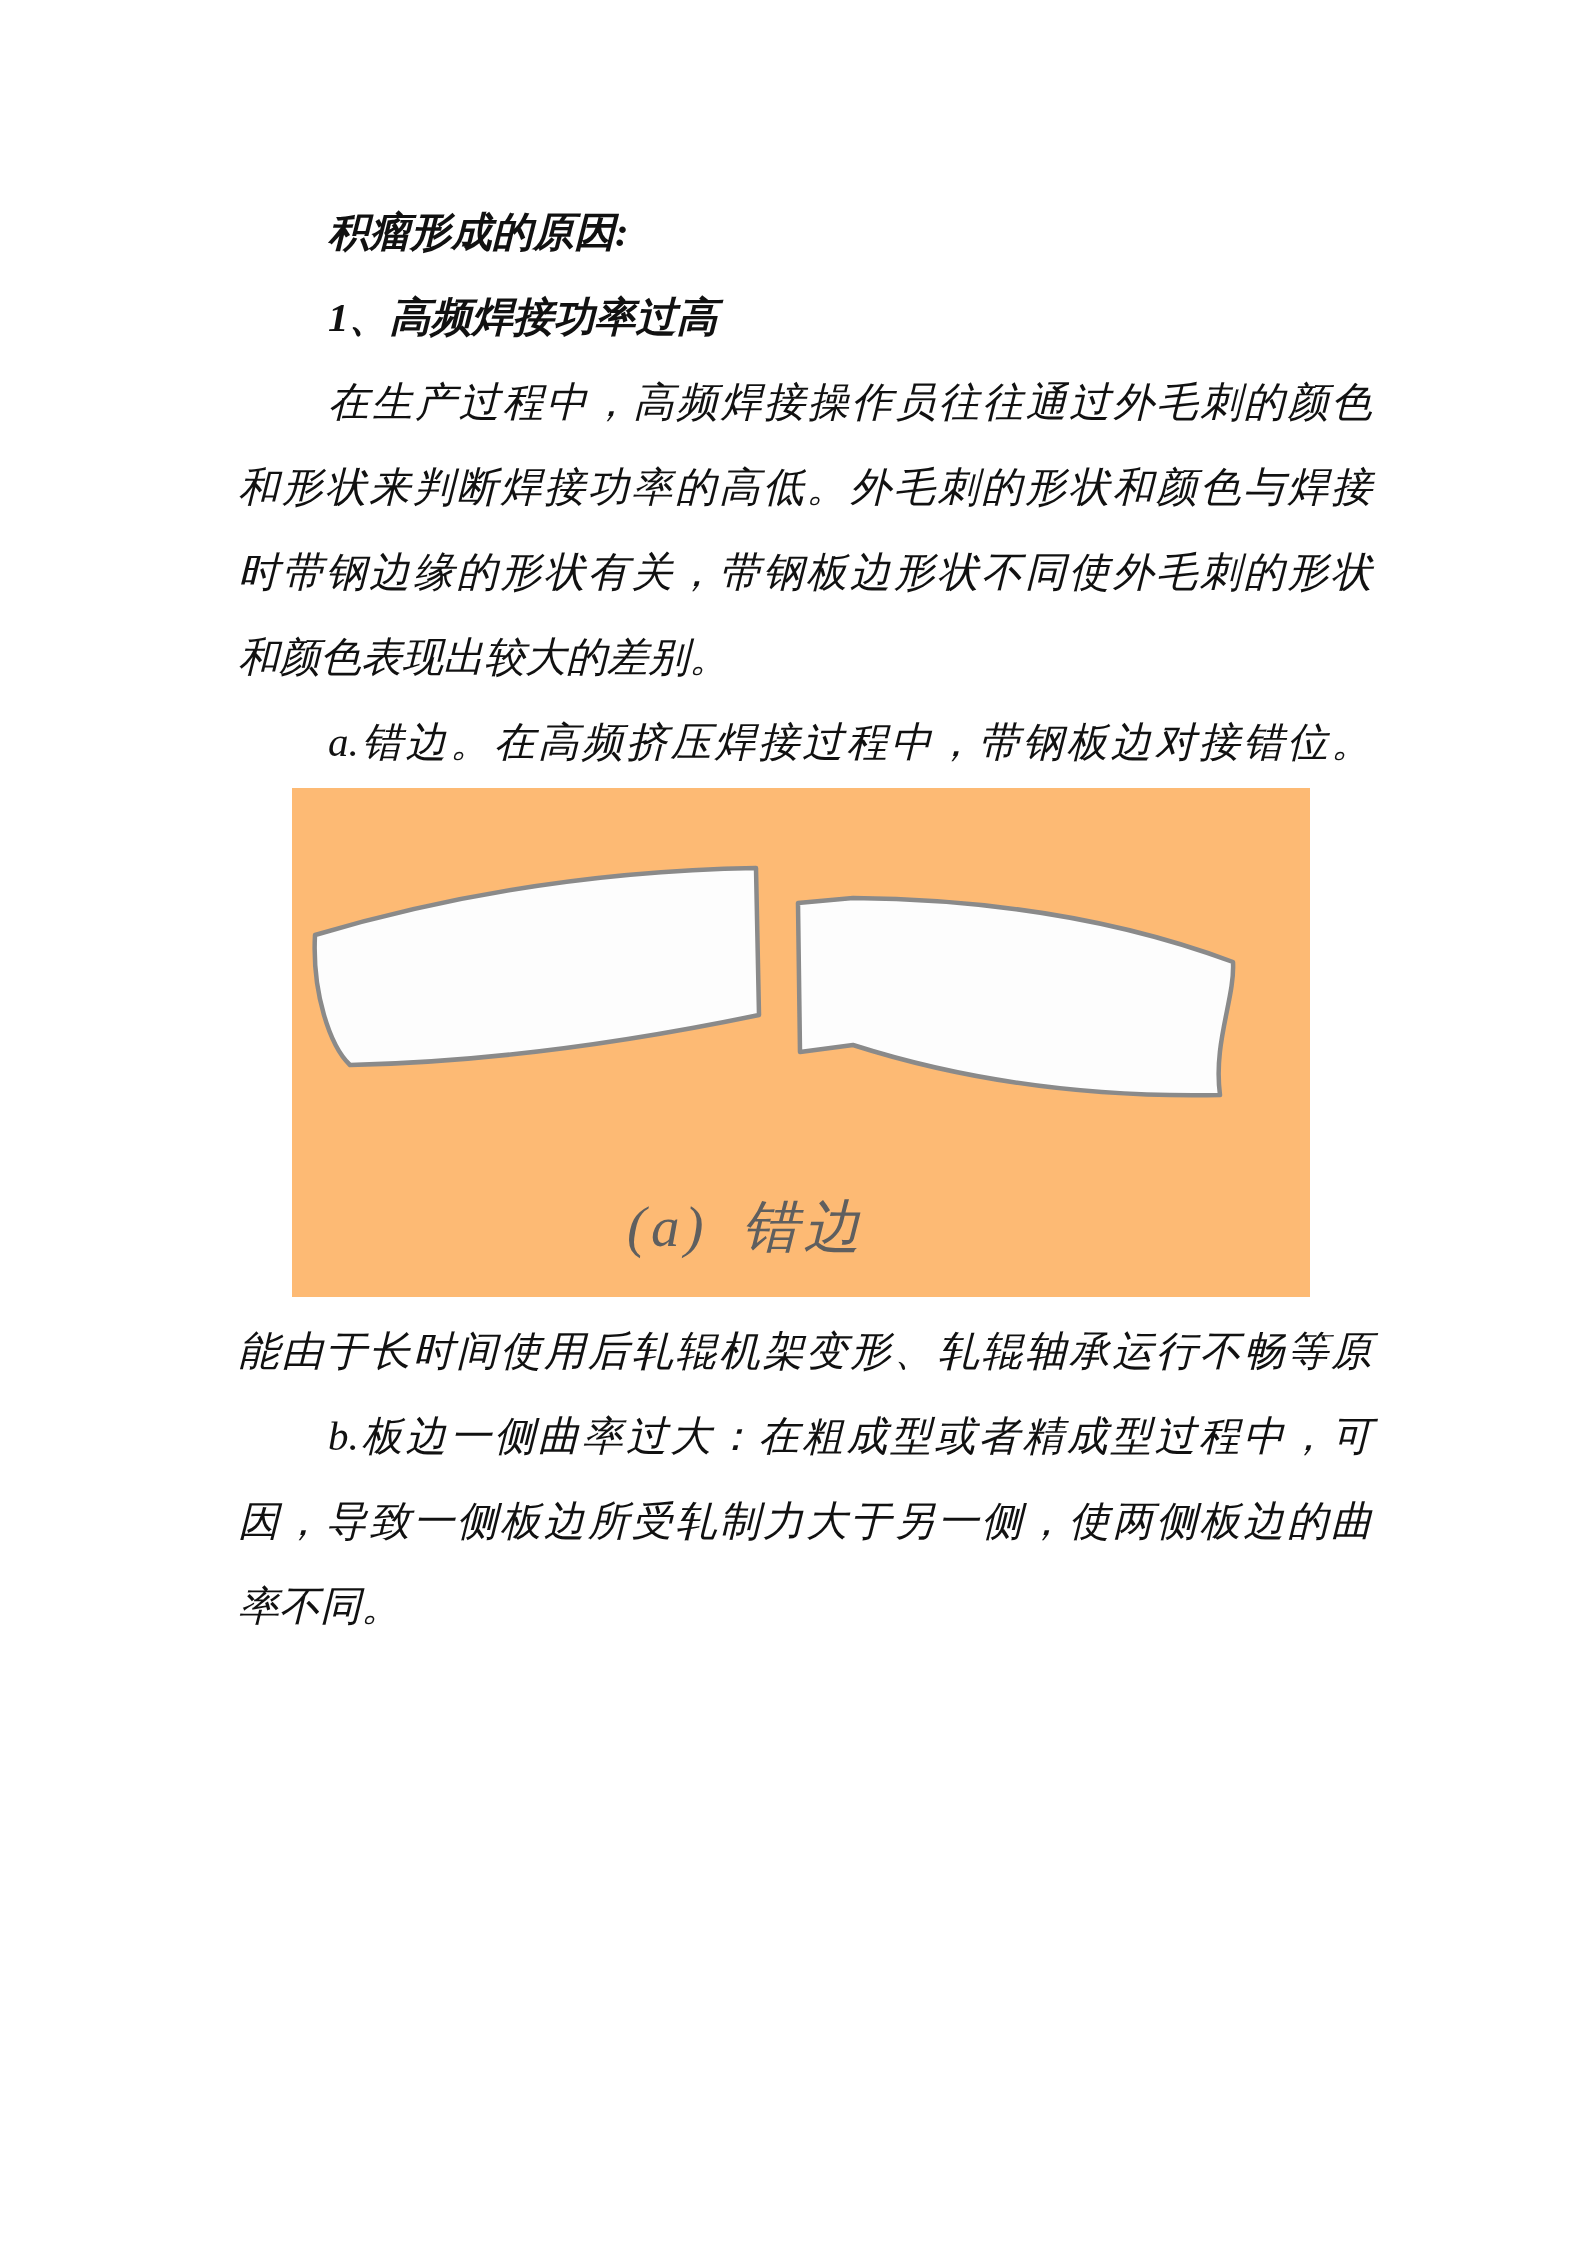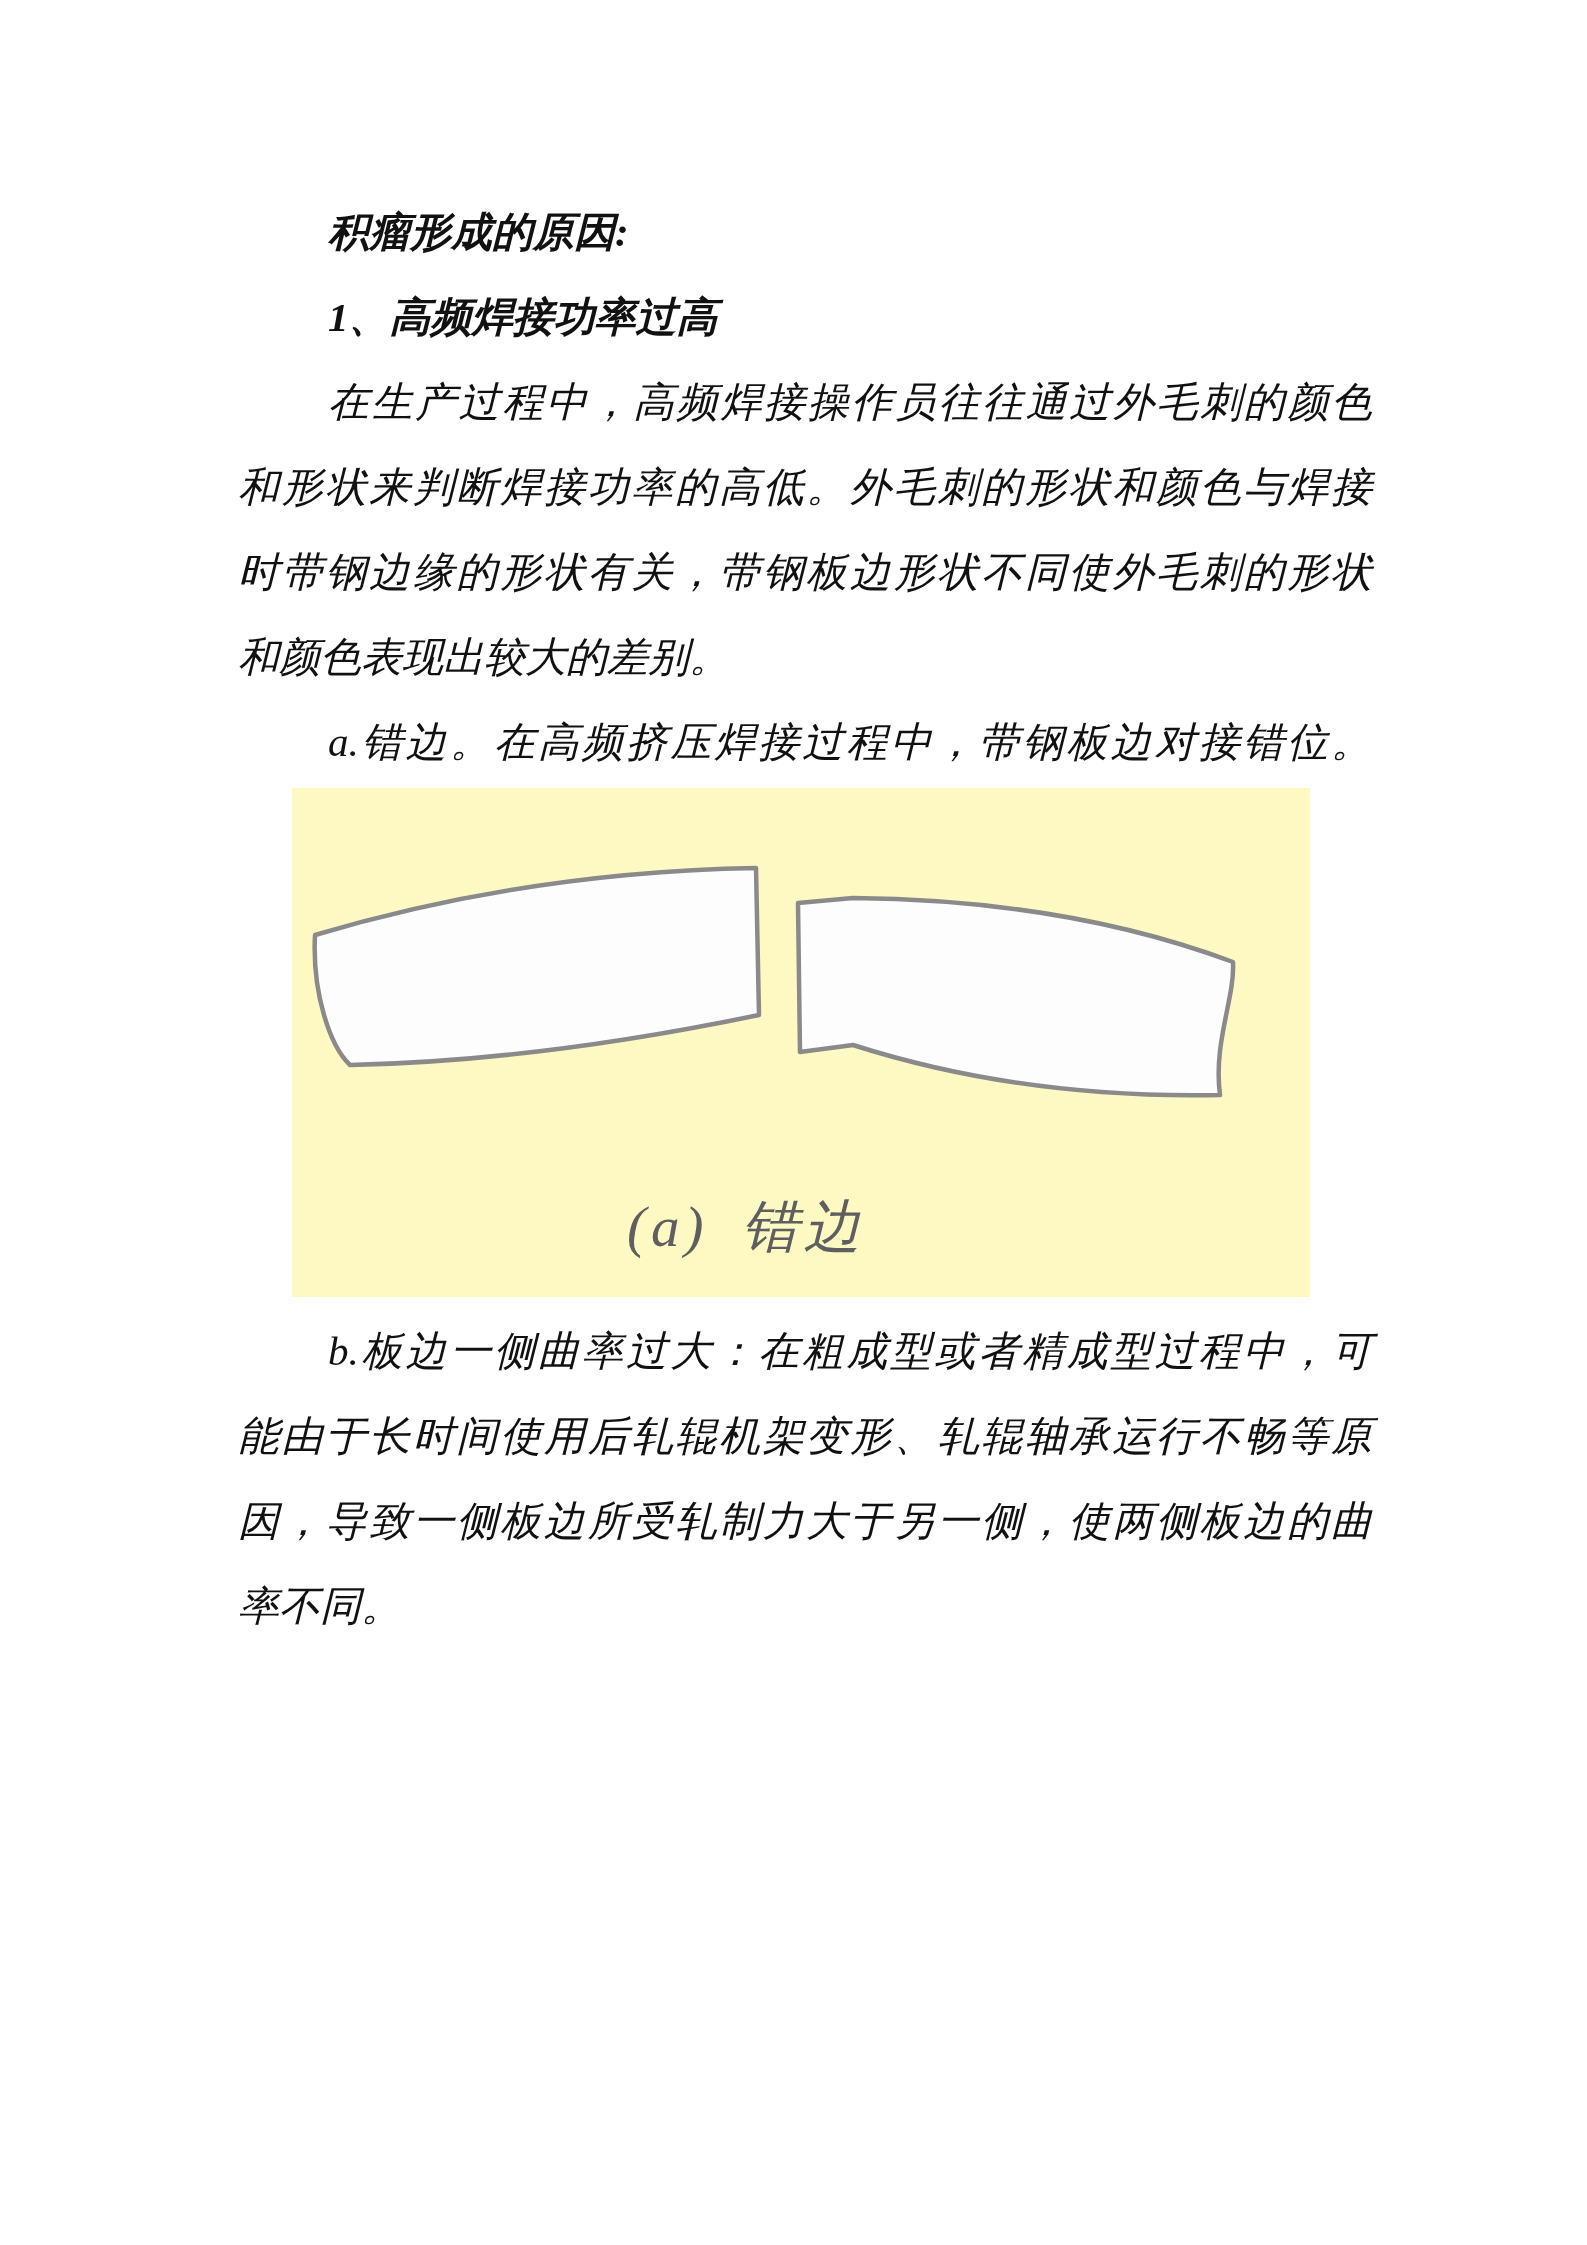--- a/index.html
+++ b/index.html
@@ -29,21 +29,21 @@
   .line.indent { padding-left: 90px; }
   .line.justify {
     text-align: justify;
     text-align-last: justify;
   }
   .figure {
     position: relative;
     margin: 3px 0 12px 54px;
     width: 1018px;
     height: 509px;
-    background: #fef9c3;
+    background: #fdba74;
     filter: blur(0.4px);
   }
   .figure svg { display: block; }
   .figure-caption {
     position: absolute;
     left: 335px;
     top: 402px;
     font-size: 57px;
     line-height: 73px;
     letter-spacing: 5px;
@@ -69,19 +69,19 @@
     <div class="line indent justify">a.错边。在高频挤压焊接过程中，带钢板边对接错位。</div>
 
     <div class="figure">
       <svg width="1018" height="509" viewBox="0 0 1018 509" xmlns="http://www.w3.org/2000/svg">
         <path d="M 23 147 Q 235 84 464 80 L 467 227 Q 245 273 58 277 C 38 258 20 205 23 147 Z" fill="#fdfdfd" stroke="#8a8a8a" stroke-width="4.5" stroke-linejoin="round" stroke-linecap="round"></path>
         <path d="M 506 115 L 561 110 Q 775 112 941 174 C 943 210 921 255 928 307 Q 730 311 561 257 L 508 264 Z" fill="#fdfdfd" stroke="#8a8a8a" stroke-width="4.5" stroke-linejoin="round" stroke-linecap="round"></path>
       </svg>
       <div class="figure-caption">(a) 错边</div>
     </div>
 
+    <div class="line justify">能由于长时间使用后轧辊机架变形、轧辊轴承运行不畅等原</div>
     <div class="line indent justify">b.板边一侧曲率过大：在粗成型或者精成型过程中，可</div>
-    <div class="line justify">能由于长时间使用后轧辊机架变形、轧辊轴承运行不畅等原</div>
     <div class="line justify">因，导致一侧板边所受轧制力大于另一侧，使两侧板边的曲</div>
     <div class="line">率不同。</div>
 
   </div>
 </div>
 
 </body></html>

